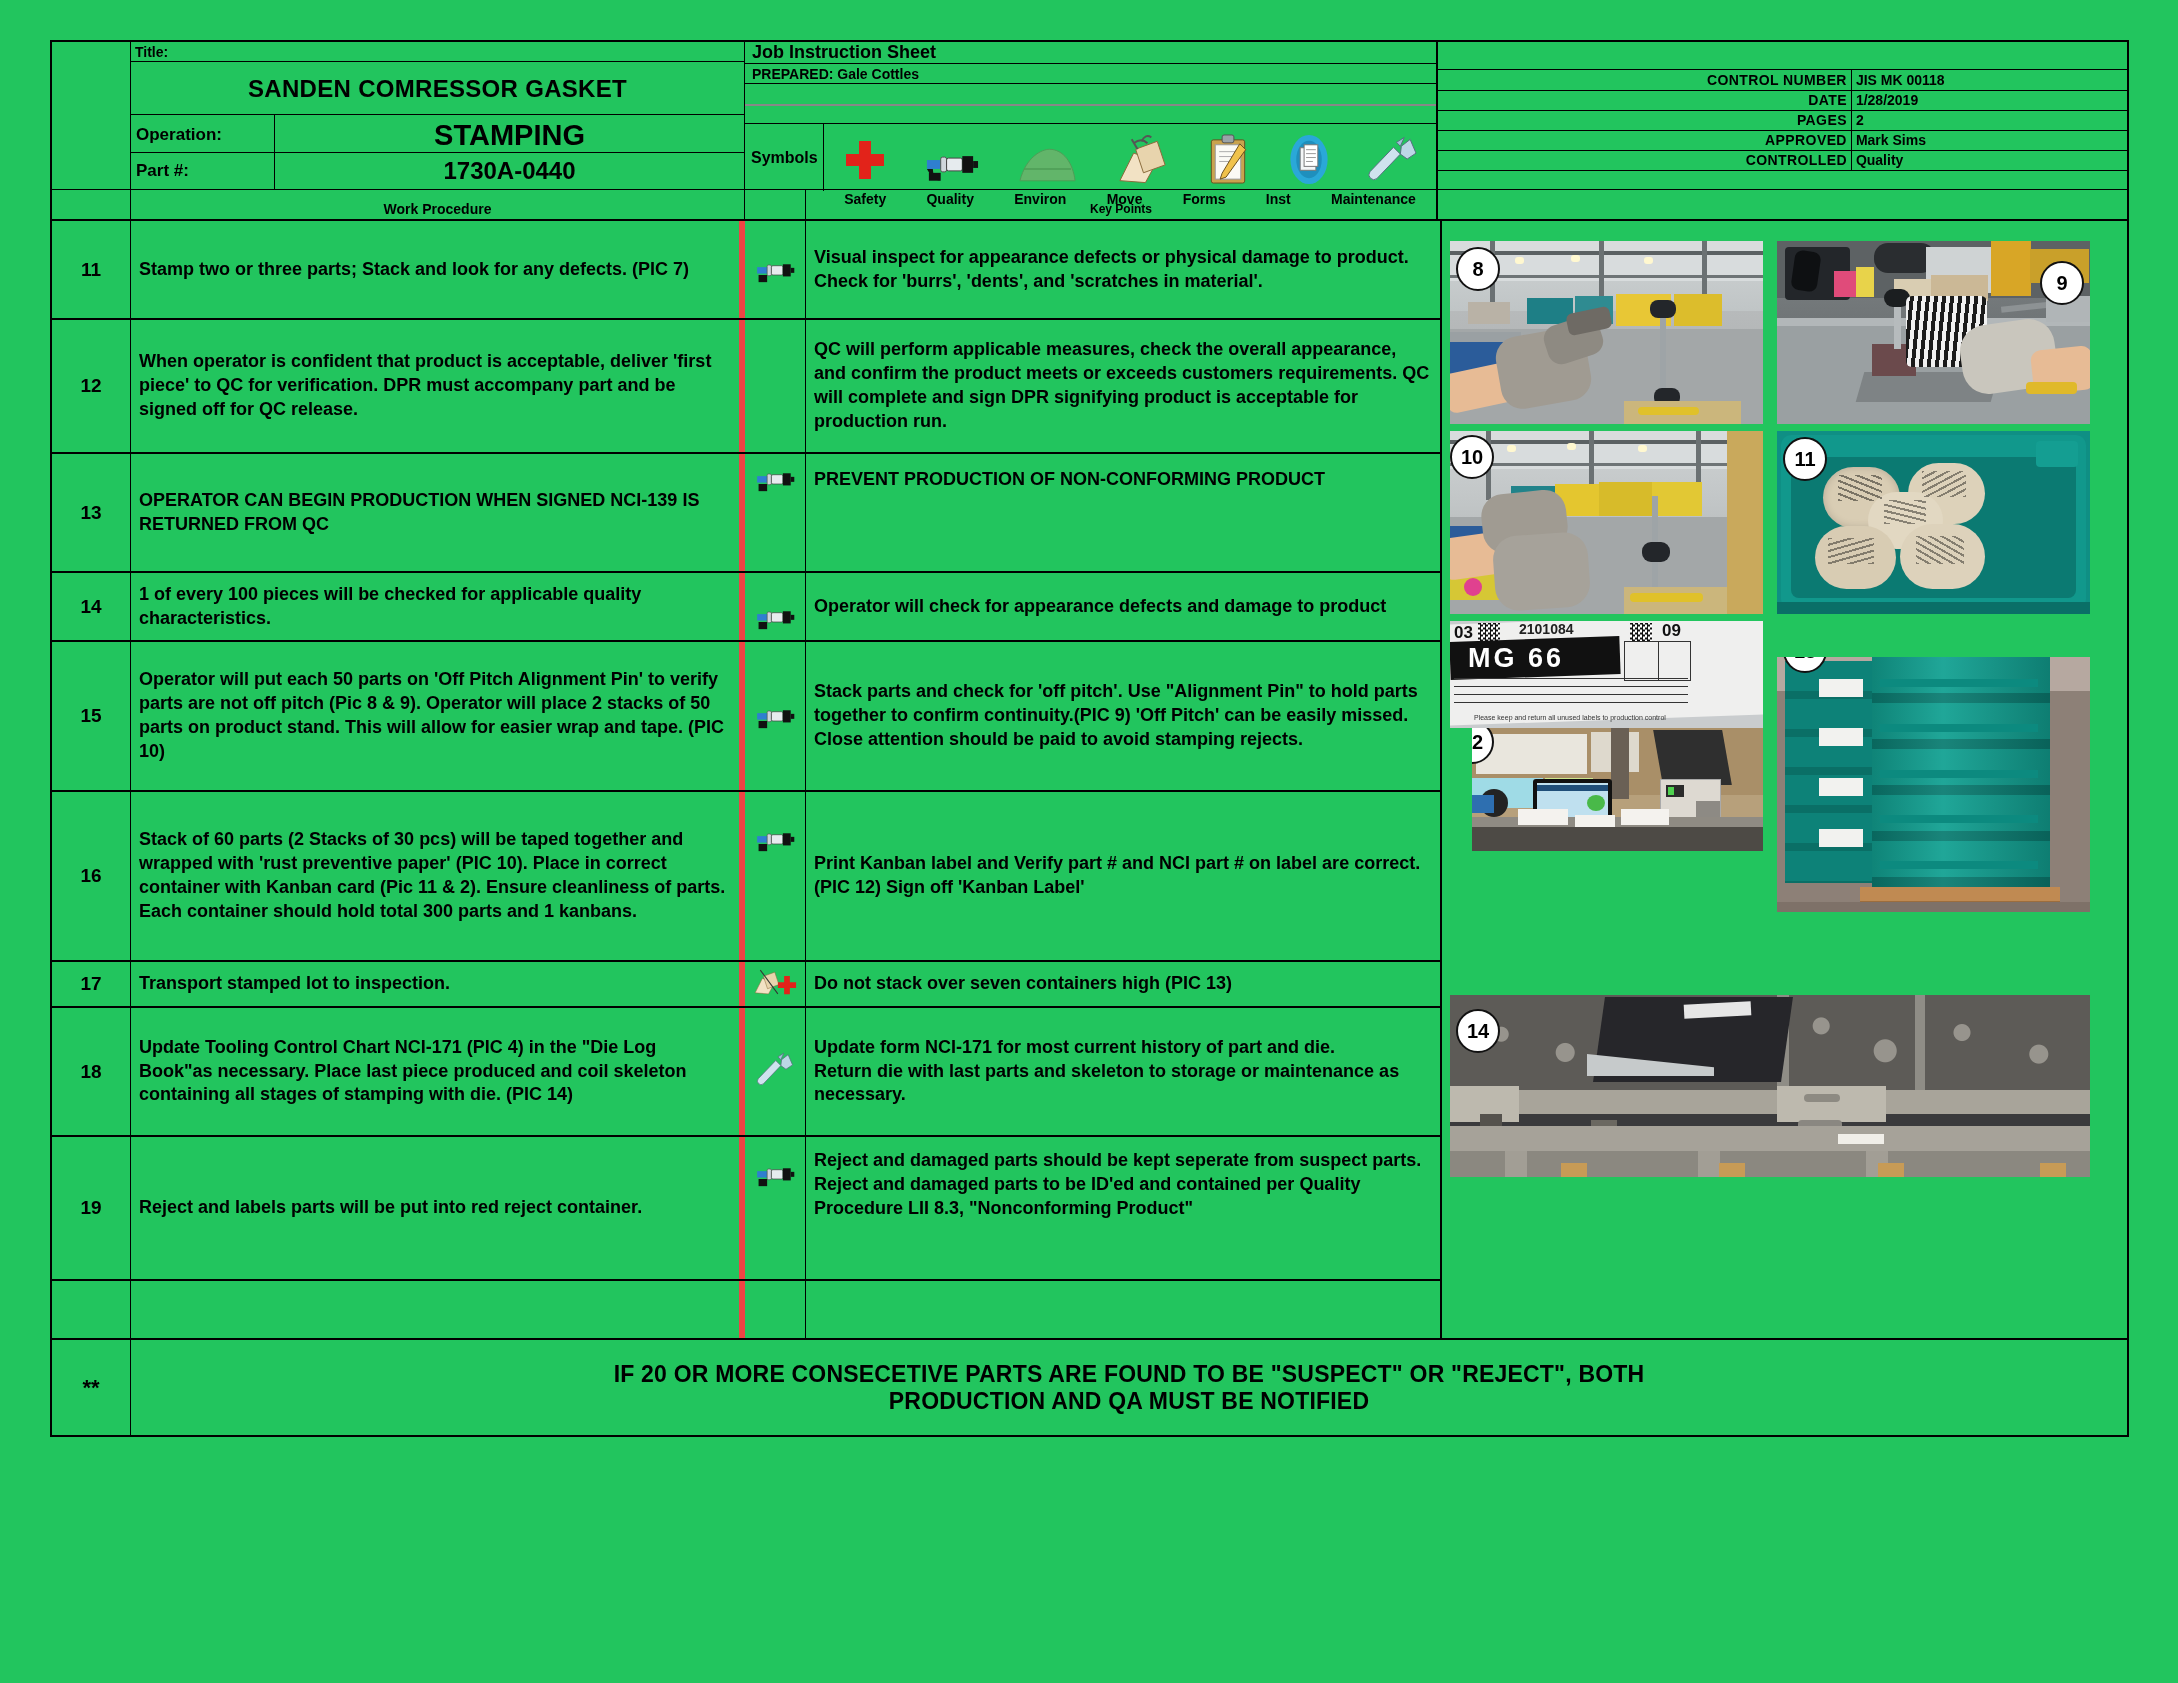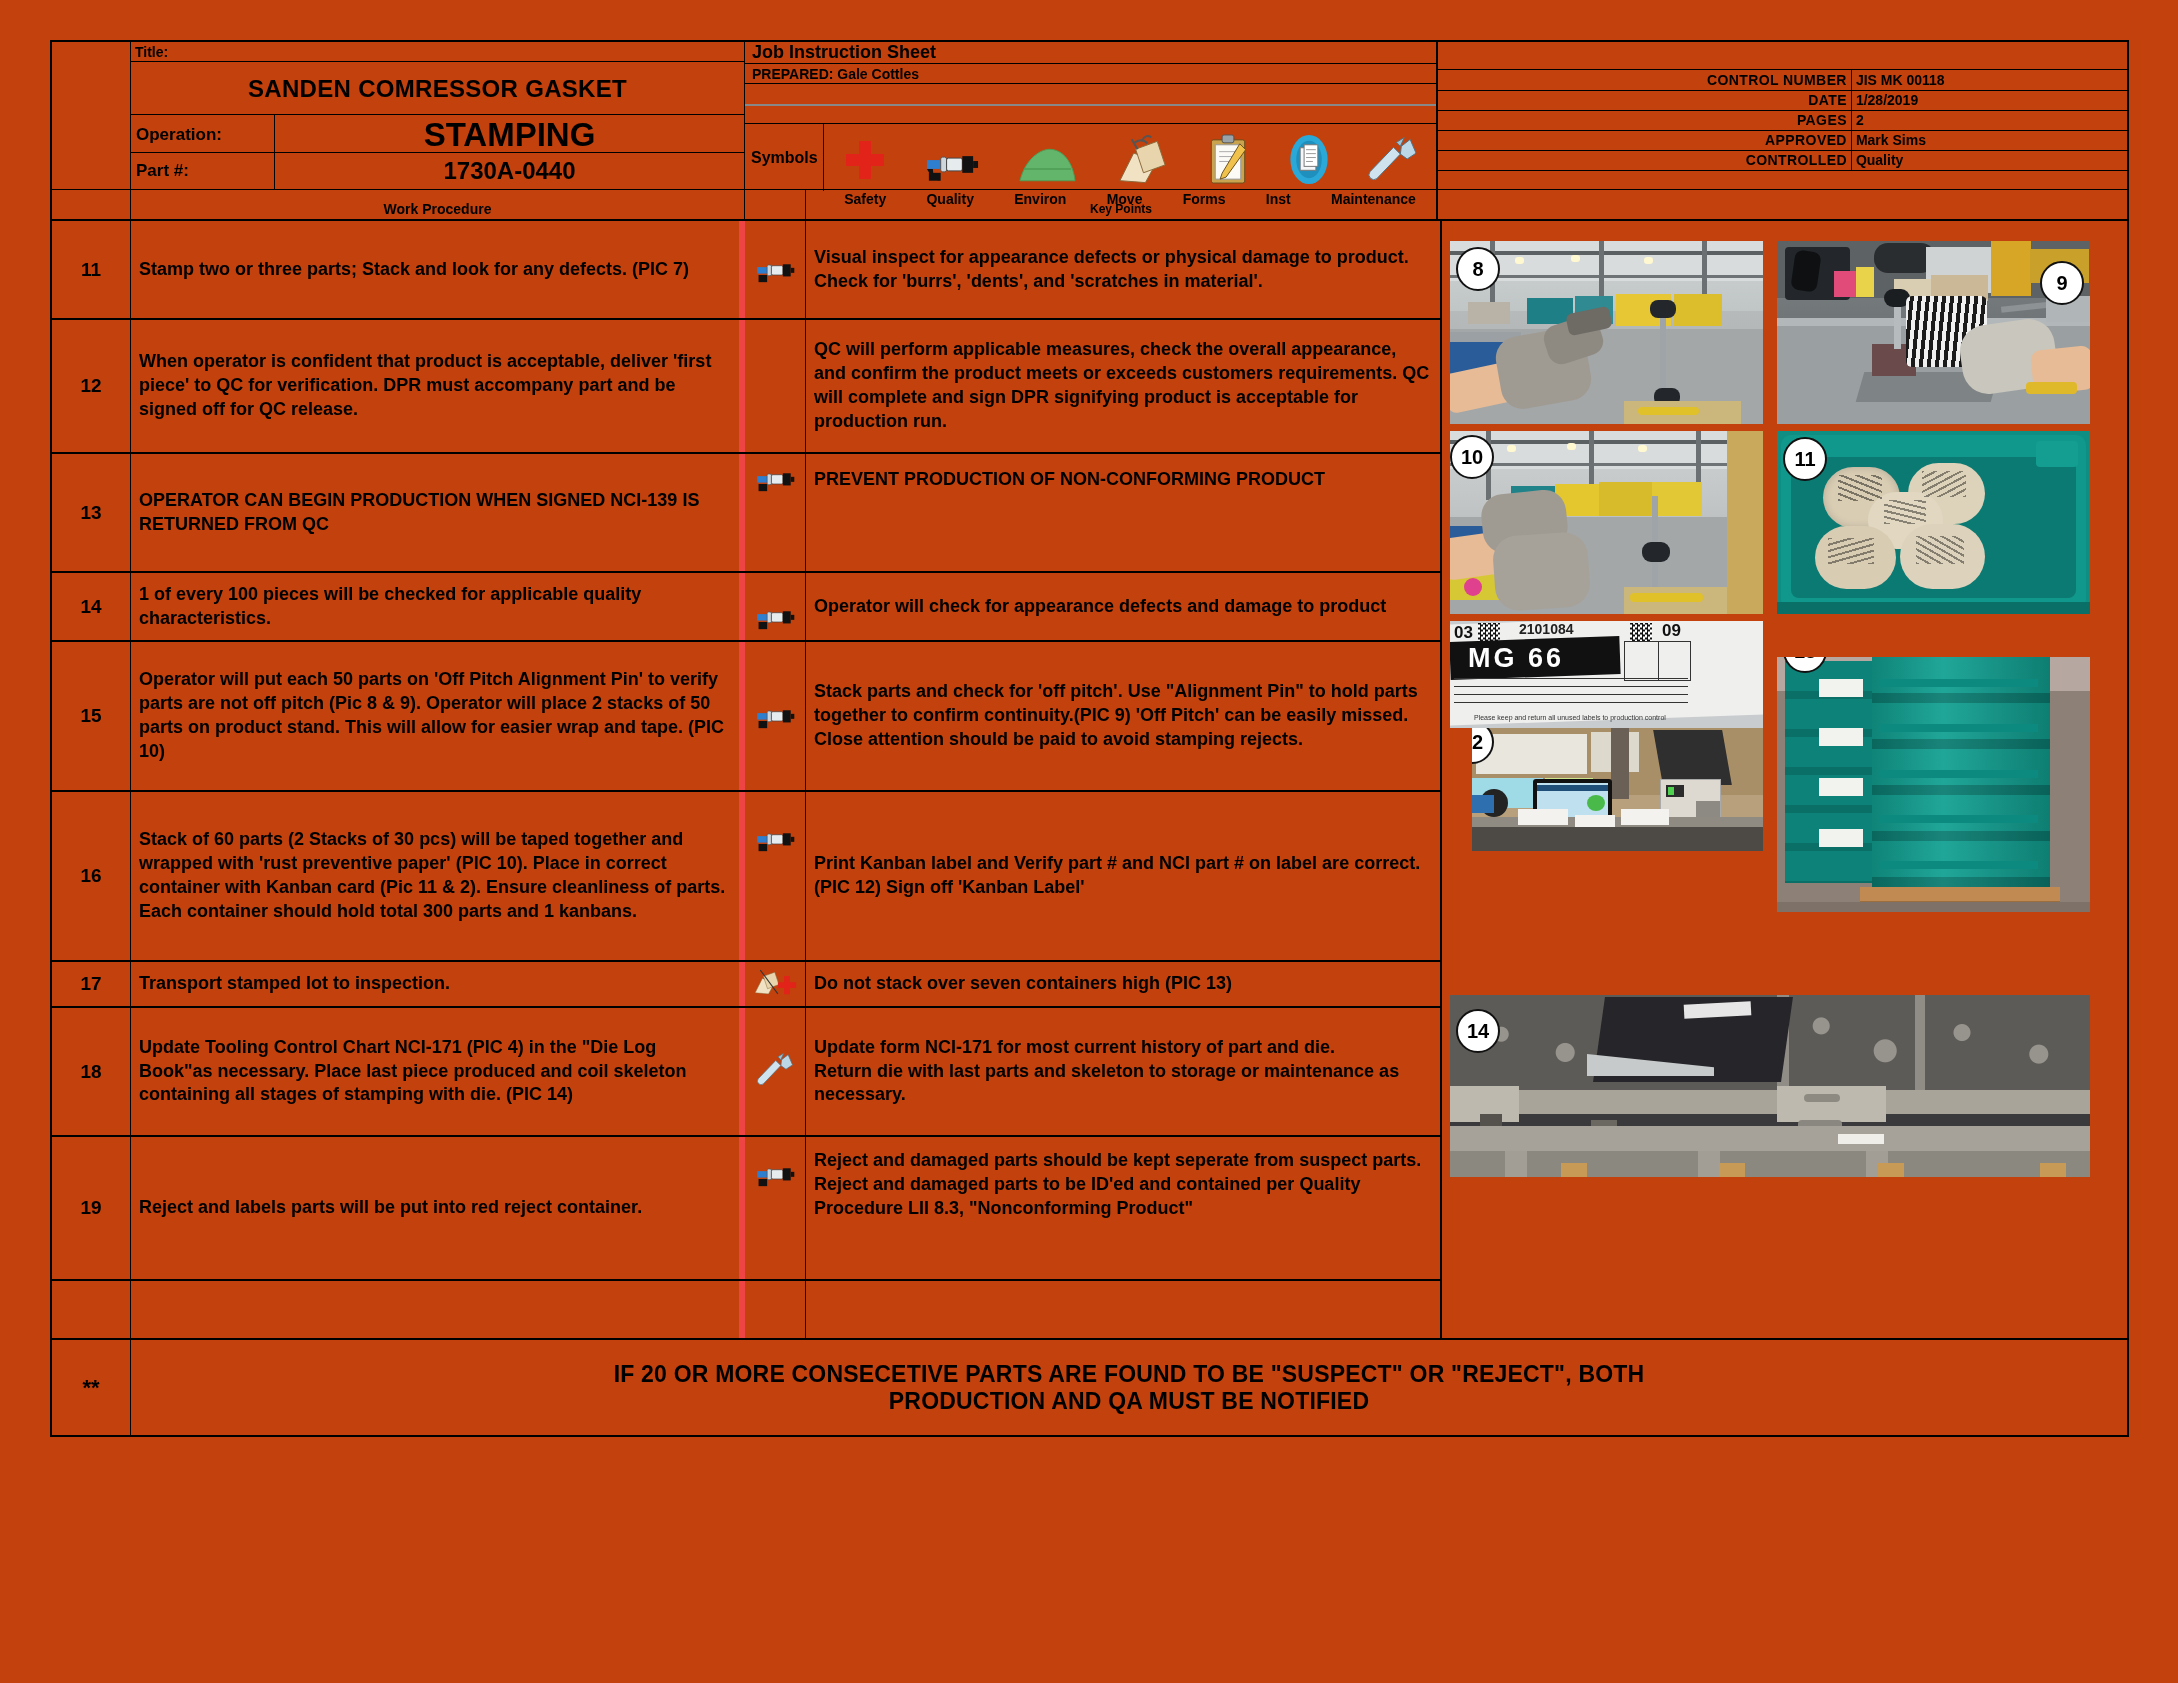--- a/index.html
+++ b/index.html
@@ -5,21 +5,21 @@
   * { box-sizing: border-box; }
   html, body {
     margin: 0; padding: 0;
     width: 2178px; height: 1683px;
     background: #ffffff;
     font-family: "Liberation Sans", sans-serif;
   }
   .page {
     position: relative;
     width: 2178px; height: 1683px;
-    background: #c2410c;
+    background: #22c55e;
     padding: 40px 50px 0 50px;
   }
 
   
   .hdr-wrap {
     position: relative;
     width: 2079px;
     height: 149px;
     border-top: 2px solid #000;
     border-left: 2px solid #000;
@@ -36,21 +36,21 @@
     border-bottom: 1px solid #000; height: 20px;
   }
   .title-val {
     height: 53px; line-height: 53px; text-align: center;
     font-size: 24px; font-weight: bold; letter-spacing: 0.3px;
     border-bottom: 1px solid #000;
   }
   .op-row { display: flex; height: 38px; border-bottom: 1px solid #000; }
   .op-lbl { width: 144px; border-right: 1px solid #000; font-size: 17px;
             font-weight: bold; line-height: 40px; padding-left: 5px; }
-  .op-val { flex: 1; text-align: center; font-size: 33px; font-weight: bold; line-height: 40px; }
+  .op-val { flex: 1; text-align: center; font-size: 29px; font-weight: bold; line-height: 40px; }
   .pn-row { display: flex; height: 36px; }
   .pn-lbl { width: 144px; border-right: 1px solid #000; font-size: 17px;
             font-weight: bold; line-height: 36px; padding-left: 5px; }
   .pn-val { flex: 1; text-align: center; font-size: 24px; font-weight: bold; line-height: 36px; }
 
   .jis-title {
     font-size: 18px; font-weight: bold; padding-left: 7px;
     height: 22px; line-height: 20px; border-bottom: 1px solid #000;
   }
   .prep {

